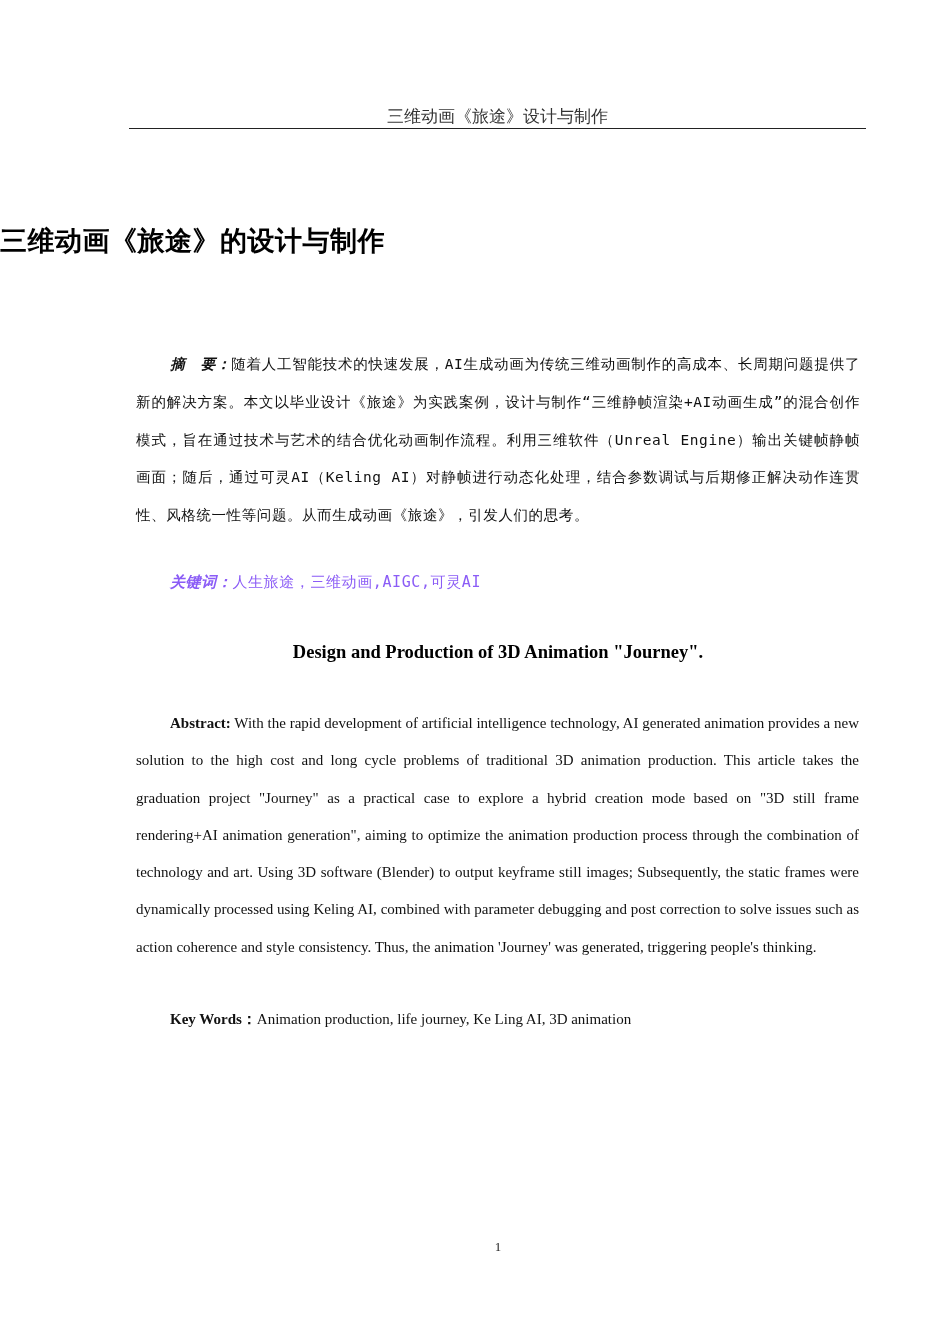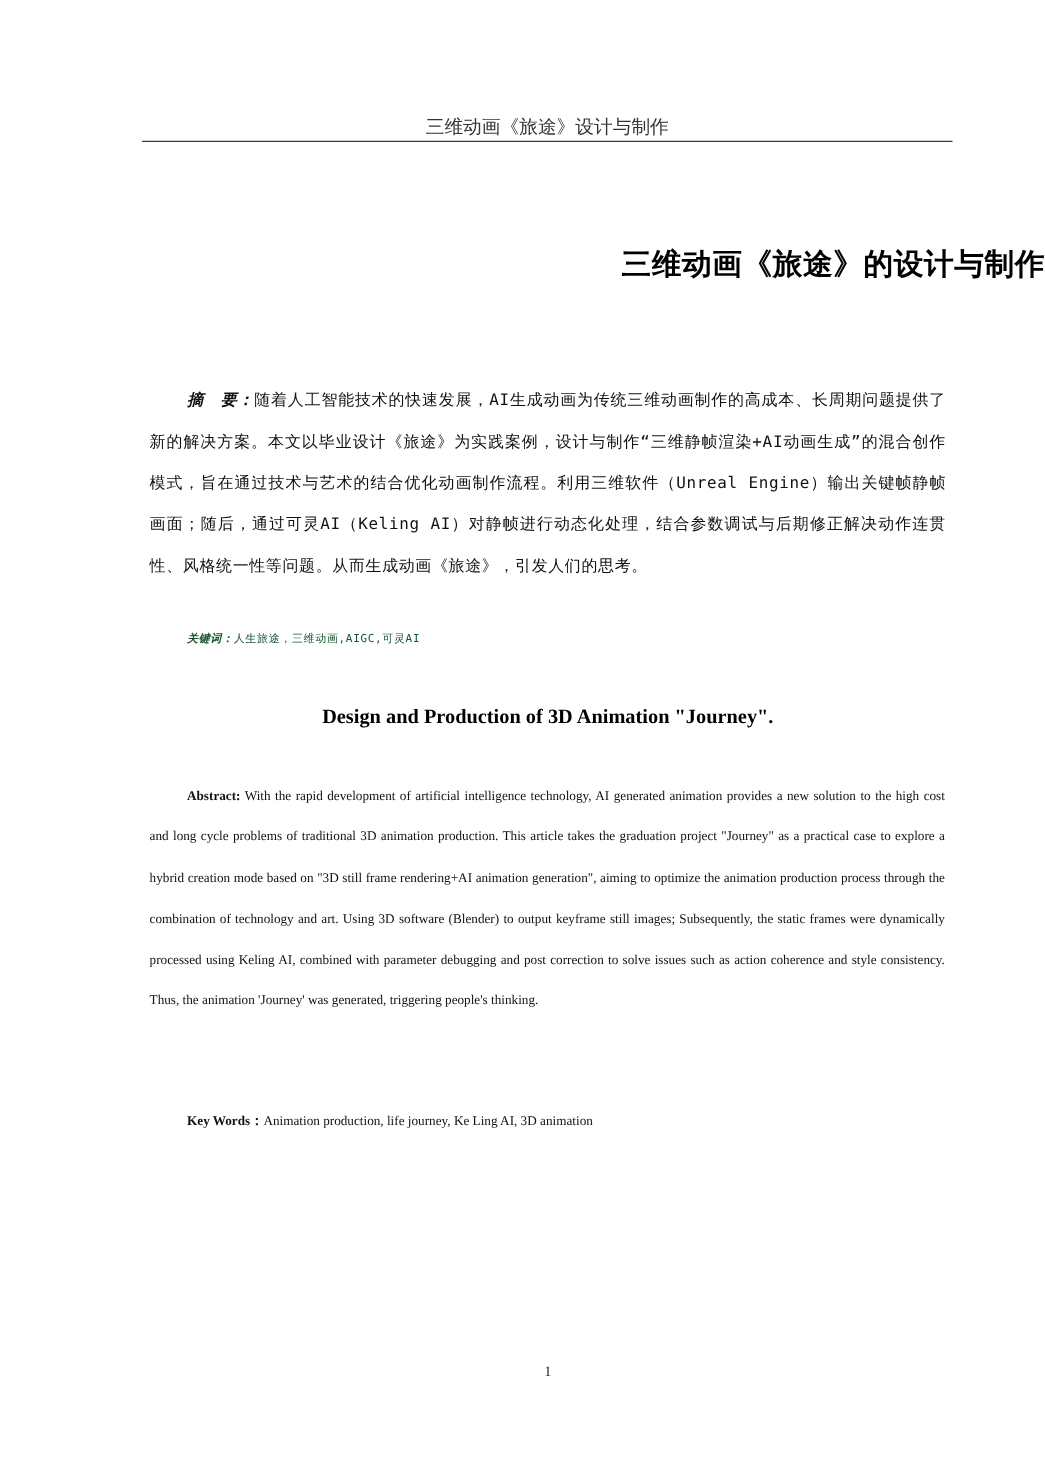--- a/index.html
+++ b/index.html
@@ -10,54 +10,54 @@
       position: absolute; left: 129px; top: 90px; width: 737px; height: 26px;
       text-align: center;
       font-family: "DejaVu Sans", sans-serif; font-size: 17px; color: #333; line-height: 26px;
     }
     .header-rule {
       position: absolute; left: 129px; top: 115px; width: 737px; height: 0;
       border-top: 1.5px solid #222;
     }
 
     .cn-title {
-      position: absolute; left: 0; top: 208px; width: 950px; text-align: right;
+      position: absolute; left: 0; top: 208px; width: 950px; text-align: left;
       font-family: "DejaVu Sans", sans-serif; font-weight: bold; font-size: 27px; letter-spacing: 0.5px;
       line-height: 40px;
     }
 
     .cn-abstract {
       position: absolute; left: 136px; top: 333px; width: 724px;
       font-family: "DejaVu Sans Mono", monospace; font-size: 14.5px; line-height: 37.8px;
       text-align: justify; letter-spacing: 0.6px; color: #111;
     }
     .cn-abstract .indent { display: inline-block; width: 34px; }
     .cn-label { font-family: "DejaVu Sans", sans-serif; font-weight: bold; font-style: italic; }
 
     .cn-keywords {
       position: absolute; left: 170px; top: 553px; width: 690px;
-      font-family: "DejaVu Sans Mono", monospace; font-size: 10px; line-height: 32px; letter-spacing: 0.6px; color: #14532d;
+      font-family: "DejaVu Sans Mono", monospace; font-size: 15px; line-height: 32px; letter-spacing: 0.6px; color: #8b5cf6;
     }
 
     .en-title {
       position: absolute; left: 0; top: 626px; width: 996px; text-align: center;
       font-family: "Liberation Serif", serif; font-weight: bold; font-size: 18.5px; line-height: 26px;
     }
 
     .en-abstract {
       position: absolute; left: 136px; top: 692px; width: 723px;
-      font-family: "Liberation Serif", serif; font-size: 12px; line-height: 37.3px;
+      font-family: "Liberation Serif", serif; font-size: 15px; line-height: 37.3px;
       text-align: justify; color: #111;
     }
     .en-abstract .indent { display: inline-block; width: 34px; }
     .en-label { font-weight: bold; }
 
     .en-keywords {
       position: absolute; left: 170px; top: 992px; width: 690px;
-      font-family: "Liberation Serif", serif; font-size: 12px; line-height: 28px; color: #111;
+      font-family: "Liberation Serif", serif; font-size: 15px; line-height: 28px; color: #111;
     }
 
     .page-number {
       position: absolute; left: 0; top: 1226px; width: 996px; text-align: center;
       font-family: "Liberation Serif", serif; font-size: 13px; color: #222;
     }
   </style>
 </head>
 <body>
 

